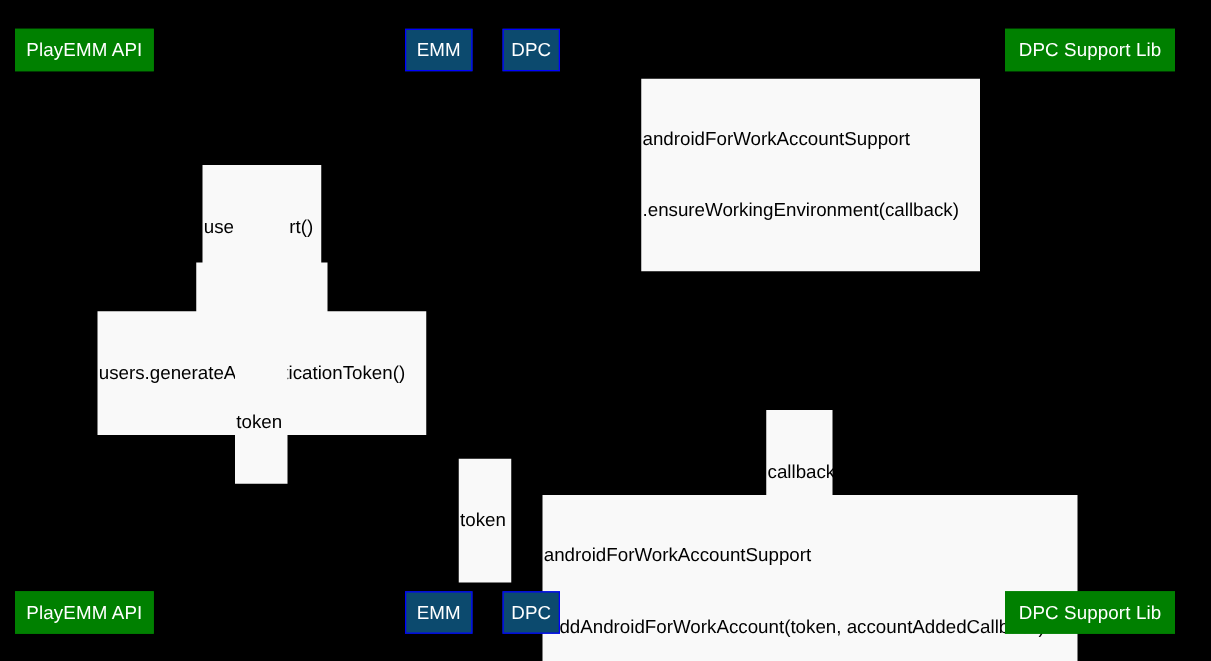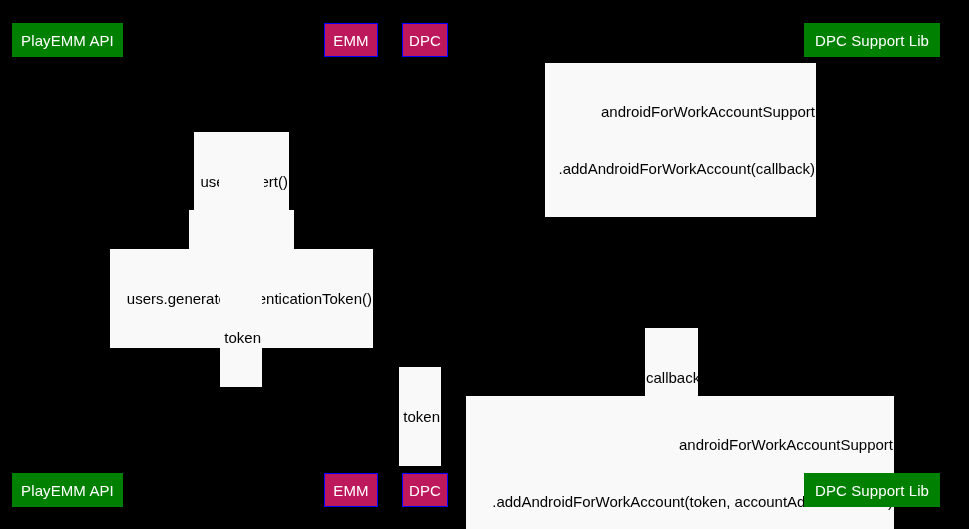--- a/index.html
+++ b/index.html
@@ -27,21 +27,21 @@
     line-height: 1;
     letter-spacing: 0.1px;
     white-space: nowrap;
     border: 1px solid transparent;
   }
   .participant.green {
     background: #008000;
     border-color: #008000;
   }
   .participant.blue {
-    background: #be185d;
+    background: #0c4a6e;
     border-color: #0000ff;
   }
   
   .lifeline {
     position: absolute;
     width: 1px;
     background: #000000;
   }
   
   .arrow-line {
@@ -50,24 +50,23 @@
     background: #000000;
   }
   
   .msg {
     position: absolute;
     box-sizing: border-box;
     background: #f9f9f9;
     color: #000000;
     font-size: 15px;
     line-height: 19px;
-    text-align: right;
+    text-align: left;
     white-space: pre;
     padding: 2px 1px 2px 1px;
-    margin-left: 32px;
   }
   .msg.two-line {
     line-height: 19px;
     padding: 1px 1px 1px 1px;
   }
 </style>
 </head>
 <body>
 
 <div id="diagram">
@@ -98,21 +97,21 @@
   <div class="participant blue" style="left:402px; top:23px; width:46px; height:34px;">
     <span>DPC</span>
   </div>
 
   <div class="participant green" style="left:804px; top:23px; width:136px; height:34px;">
     <span>DPC Support Lib</span>
   </div>
 
   <div class="msg two-line" style="left:513px; top:63px; width:271px;">
     <div>androidForWorkAccountSupport</div>
-    <div>.addAndroidForWorkAccount(callback)</div>
+    <div>.ensureWorkingEnvironment(callback)</div>
   </div>
 
   <div class="msg" style="left:162px; top:132px; width:95px;">
     <div>users.insert()</div>
   </div>
 
   <div class="msg" style="left:187px; top:171px; width:45px;">
     <div>userID</div>
   </div>
 

